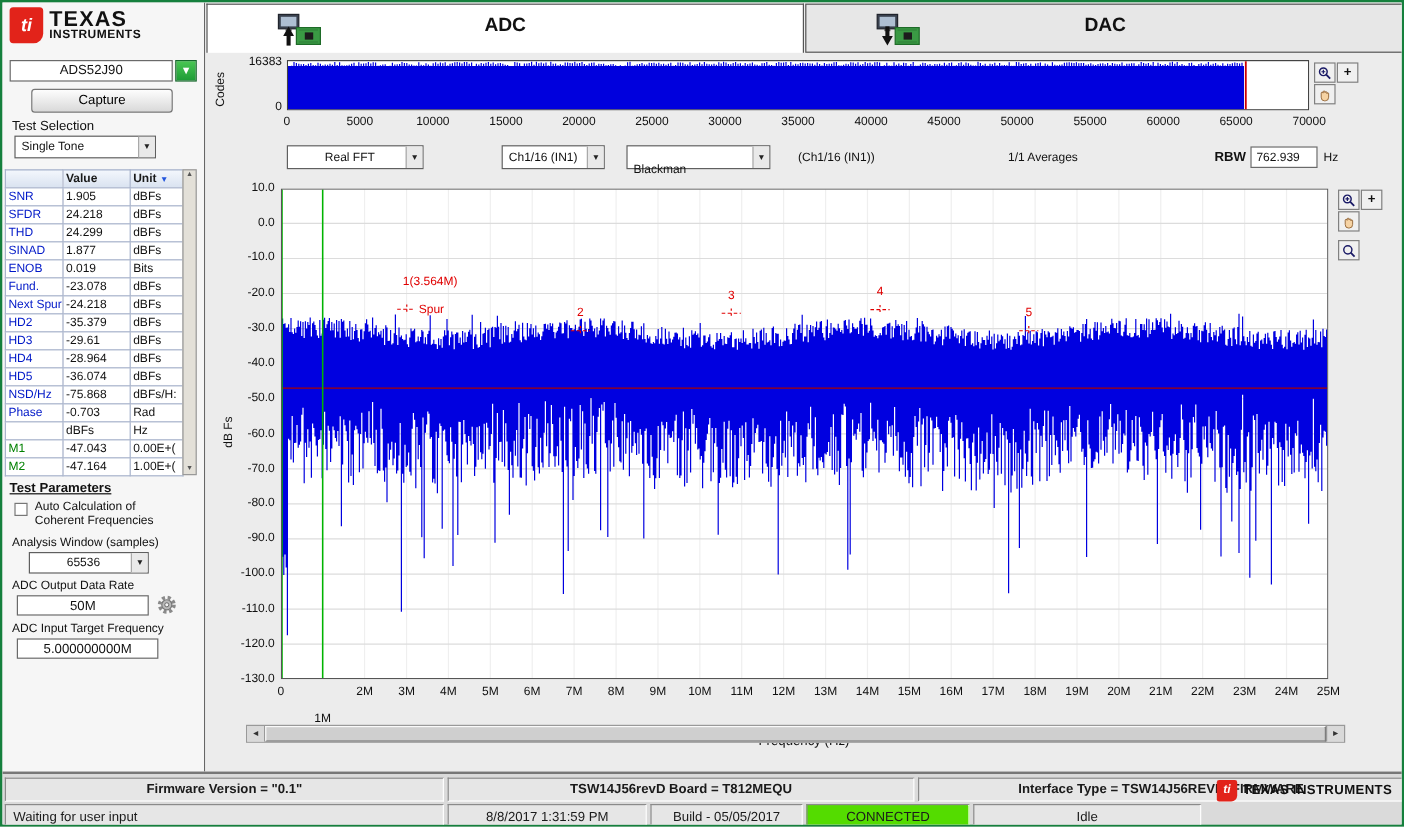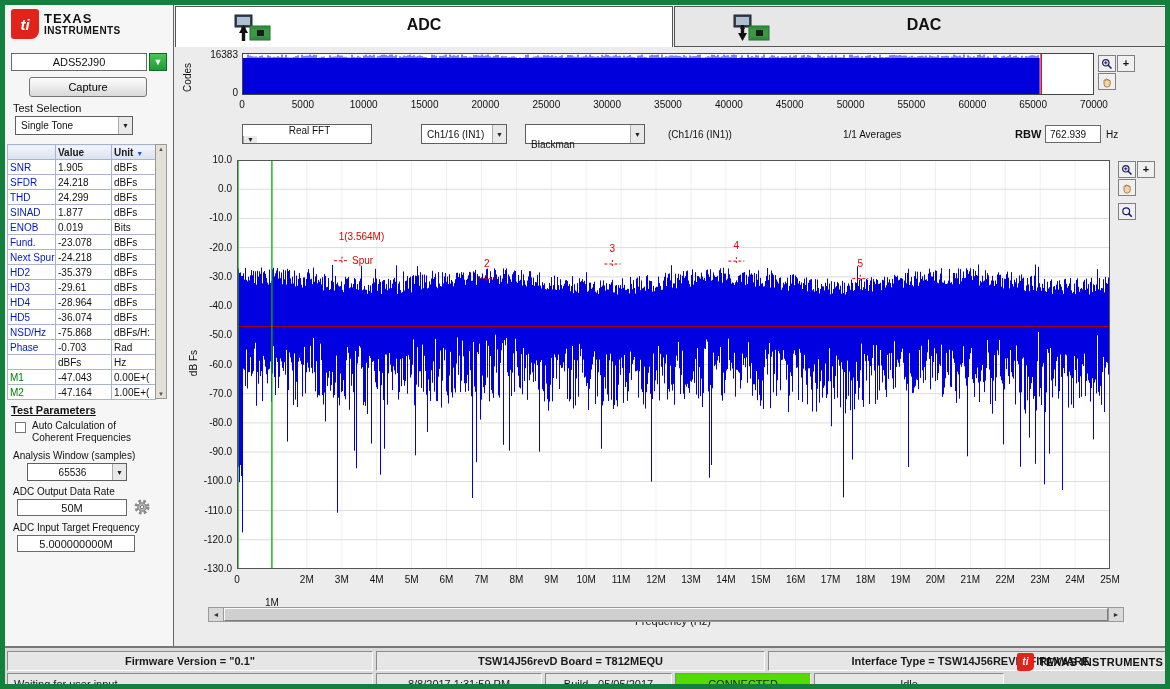--- a/index.html
+++ b/index.html
@@ -1,26 +1,26 @@
 <!DOCTYPE html>
 <html><head>
 <meta charset="utf-8">
 <style>
   * { box-sizing: border-box; }
   html,body { margin:0; padding:0; }
   body { width:1170px; height:689px; font-family:"Liberation Sans",sans-serif; background:#d4d4d4; }
-  #app { position:relative; width:1170px; height:689px; background:#ececec; border:5px solid #15803d; overflow:hidden; }
+  #app { position:relative; width:1170px; height:689px; background:#ececec; border:2px solid #15803d; overflow:hidden; }
 
   
   #sidebar { position:absolute; left:0; top:0; width:169px; height:641px; background:#f6f6f6; border-right:1px solid #666; }
   .ti-logo { position:absolute; left:6px; top:4px; display:flex; align-items:center; gap:5px; }
   .ti-bug { width:28px; height:30px; background:#e2231a; border-radius:3px 3px 8px 3px; color:#fff; font-weight:bold; font-style:italic; font-size:15px; display:flex; align-items:center; justify-content:center; }
   .ti-bug-sm { width:17px; height:18px; background:#e2231a; border-radius:2px 2px 5px 2px; color:#fff; font-weight:bold; font-style:italic; font-size:10px; display:flex; align-items:center; justify-content:center; }
   .logo-txt { line-height:1.02; color:#111; }
-  .logo-l1 { font-size:13px; font-weight:bold; letter-spacing:1px; }
+  .logo-l1 { font-size:18px; font-weight:bold; letter-spacing:1px; }
   .logo-l2 { font-size:10px; font-weight:bold; letter-spacing:.4px; }
 
   .field { background:#fff; border:1px solid #6a6a6a; font-size:11px; color:#111; }
   input.field { padding:0; }
   #device-field { position:absolute; left:6px; top:48px; width:136px; height:18px; text-align:center; }
   #device-load-btn { position:absolute; left:144px; top:48px; width:18px; height:18px; background:linear-gradient(#49c653,#1d9c36); border:1px solid #14682a; display:flex; align-items:center; justify-content:center; color:#fff; font-size:9px; cursor:pointer; }
   #capture-btn { position:absolute; left:24px; top:72px; width:118px; height:20px; background:linear-gradient(#fdfdfd,#d9d9d9); border:1px solid #767676; border-radius:3px; font-size:11px; text-align:center; line-height:18px; }
   .lbl { position:absolute; font-size:11px; color:#111; }
   .lbl10 { position:absolute; font-size:10px; color:#111; }
   .combo { background:#fff; border:1px solid #5f5f5f; display:flex; align-items:center; font-size:10px; color:#111; }
@@ -295,21 +295,21 @@
             <span>+</span>
           </div>
         <div class="zbtn">
           <svg width="12" height="12" viewBox="0 0 12 12">
               <path d="M3 8V4.6q0-.8.8-.8t.8.8V3.6q0-.8.8-.8t.8.8v.6q0-.8.8-.8t.8.8v.8q0-.7.7-.7t.7.7V8q0 3-2.8 3H5.6Q3 11 3 8z" fill="#f6d3a4" stroke="#8a5a2a" stroke-width="0.7"></path>
             </svg>
         </div>
       </div>
     </div>
 
-    <div class="combo" style="position:absolute; left:68px; top:119px; width:130px; height:20px;flex-direction:column;">
+    <div class="combo" style="position:absolute; left:68px; top:119px; width:114px; height:20px;">
       <span class="ctext" style="text-align:center;">Real FFT</span>
       <span class="carw">▼</span>
     </div>
     <div class="combo" style="position:absolute; left:247px; top:119px; width:86px; height:20px;">
       <span class="ctext">Ch1/16  (IN1)</span>
       <span class="carw">▼</span>
     </div>
     <div class="combo" style="position:absolute; left:351px; top:119px; width:120px; height:20px;">
       <span class="ctext" style="text-align:left;margin-top:20px;">Blackman</span>
       <span class="carw">▼</span>

